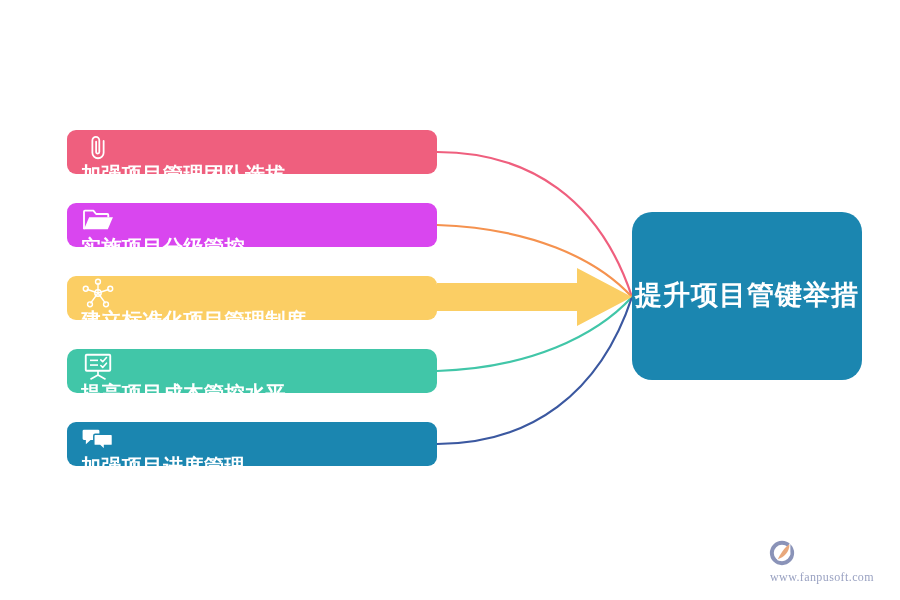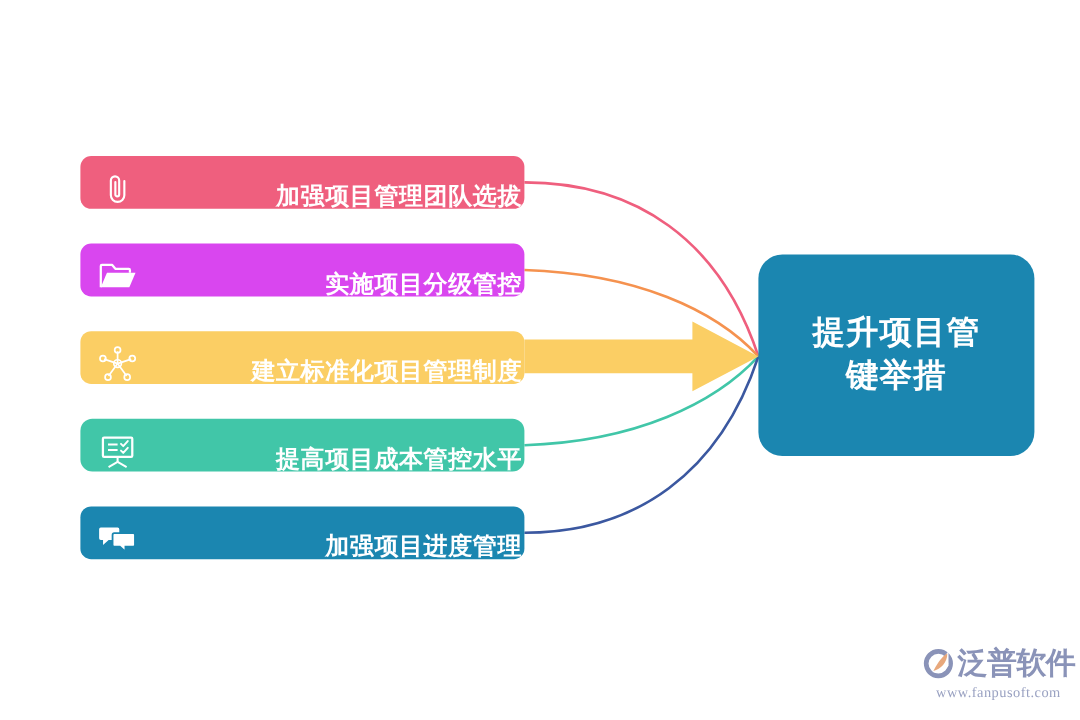--- a/index.html
+++ b/index.html
@@ -31,24 +31,25 @@
   }
 
   
   .bar {
     position: absolute;
     left: 67px;
     width: 370px;
     height: 44px;
     border-radius: 9px;
     display: flex;
-    align-items: flex-end;
+    align-items: flex-start;
     box-sizing: border-box;
     padding-left: 14px;
-    padding-right: 2px;
+    padding-right: 16px;
+    flex-direction: column;
   }
   .bar-icon {
     width: 34px;
     height: 34px;
     flex: 0 0 34px;
     display: flex;
     align-items: center;
     justify-content: center;
   }
   .bar-icon svg { display: block; }
@@ -72,21 +73,21 @@
   
   #goal-box {
     position: absolute;
     left: 632px;
     top: 212px;
     width: 230px;
     height: 168px;
     background: #1B86B0;
     border-radius: 20px;
     display: flex;
-    flex-direction: column;
+    flex-direction: row;
     align-items: center;
     justify-content: center;
   }
   .goal-line {
     color: #ffffff;
     font-size: 27px;
     font-weight: bold;
     line-height: 1.33;
     letter-spacing: 1px;
     white-space: nowrap;
@@ -118,21 +119,21 @@
   #logo-name {
     color: #8A93B8;
     font-size: 25px;
     font-weight: bold;
     line-height: 1;
     letter-spacing: -0.5px;
     white-space: nowrap;
   }
   #logo-url {
     margin-top: 2px;
-    margin-left: 12px;
+    margin-left: 2px;
     color: #9AA2C2;
     font-size: 12px;
     font-family: "Liberation Serif", "DejaVu Serif", serif;
     letter-spacing: 0.4px;
     white-space: nowrap;
   }
 </style>
 </head>
 <body>
 
@@ -226,18 +227,17 @@
 
   <div id="logo">
     <div id="logo-row">
       <span id="logo-mark">
         <svg viewBox="0 0 30 30" width="28" height="28">
           <path d="M15 2 A13 13 0 1 0 15 28 A13 13 0 1 0 15 2 Z M15 6.2 A8.8 8.8 0 1 1 15 23.8 A8.8 8.8 0 1 1 15 6.2 Z" fill="#8A93B8"></path>
           <path d="M24 4 L24 17 A12 12 0 0 1 9.5 22.5 Z" fill="#ffffff"></path>
           <path d="M23 6 C23 14 17 20 10.5 21.6 C15 13 19 8 23 6 Z" fill="#E8A87C"></path>
         </svg>
       </span>
-      <span id="logo-name">泛普软件</span>
     </div>
     <div id="logo-url">www.fanpusoft.com</div>
   </div>
 
 </div>
 
 </body></html>

